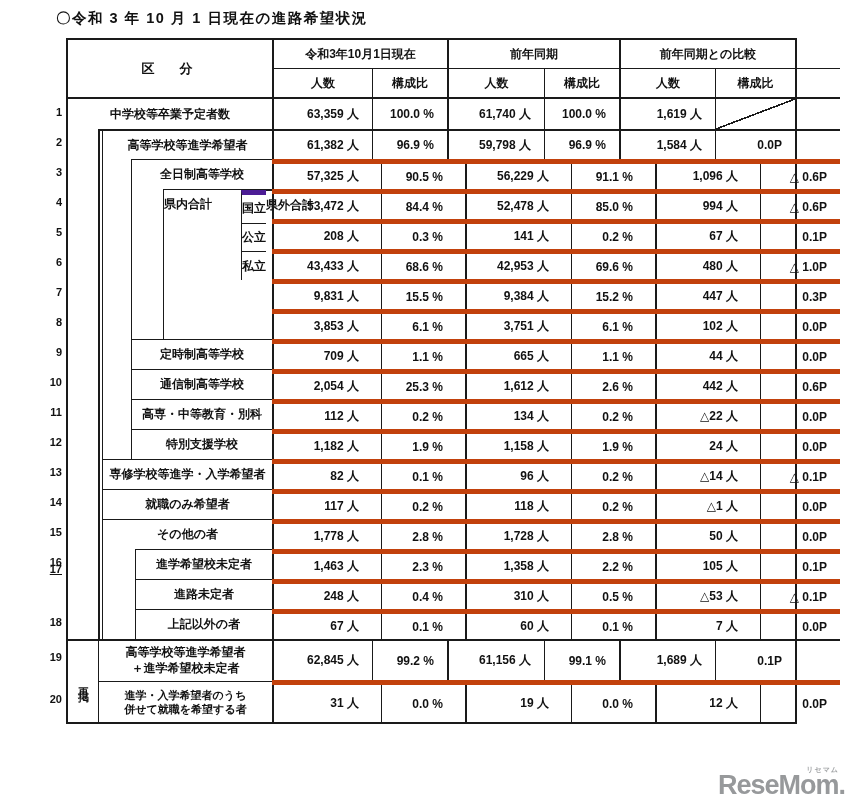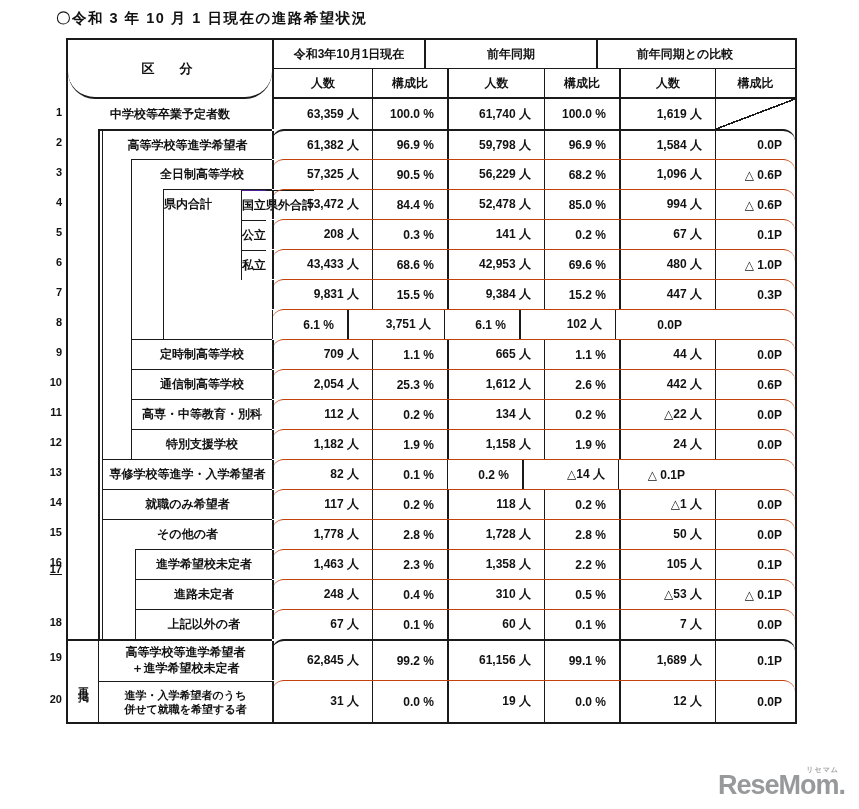--- a/index.html
+++ b/index.html
@@ -7,59 +7,59 @@
         font-family:"Liberation Sans","DejaVu Sans",sans-serif;color:#111;}
   .title{position:absolute;left:56px;top:9px;font-size:14.5px;font-weight:700;letter-spacing:1.5px;}
 
   .table{position:absolute;left:66px;top:38px;width:731px;box-sizing:border-box;
          border:2px solid #1a1a1a;display:flex;background:#fff;}
 
   
   .col-kubun{width:204px;flex:none;display:flex;flex-direction:column;box-sizing:border-box;}
   .kubun-header{height:59px;box-sizing:border-box;border-bottom:2px solid #1a1a1a;
                 display:flex;align-items:center;justify-content:center;
-                font-size:13px;font-weight:700;letter-spacing:6px;border-radius:27px;}
+                font-size:13px;font-weight:700;letter-spacing:6px;}
   .krow{display:flex;align-items:center;justify-content:center;box-sizing:border-box;
         font-size:12px;font-weight:600;white-space:nowrap;}
   .h30{height:30px}.h29{height:29px}.h28{height:28px}
   .bt1k{border-top:1px solid #1a1a1a;}
   .boxA{height:510px;box-sizing:border-box;border-top:2px solid #1a1a1a;
         border-left:2px solid #1a1a1a;margin-left:30px;}
   .boxA-in{height:100%;box-sizing:border-box;border-left:1px solid #1a1a1a;margin-left:2px;
            display:flex;flex-direction:column;}
   .boxB{height:300px;box-sizing:border-box;border-top:1px solid #1a1a1a;
         border-left:1px solid #1a1a1a;margin-left:28px;display:flex;flex-direction:column;}
   .boxC{height:150px;box-sizing:border-box;border-top:1px solid #1a1a1a;
         border-left:1px solid #1a1a1a;margin-left:31px;display:flex;flex-direction:row;}
-  .boxD{height:90px;box-sizing:border-box;border-top:1px solid #4c1d95;
+  .boxD{height:90px;box-sizing:border-box;border-top:5px solid #4c1d95;
         border-left:1px solid #1a1a1a;margin-left:29px;display:flex;flex-direction:column;text-align:right;}
   .boxE{height:90px;box-sizing:border-box;border-top:1px solid #1a1a1a;
         border-left:1px solid #1a1a1a;margin-left:32px;display:flex;flex-direction:column;}
 
   .saikei{height:83px;box-sizing:border-box;border-top:2px solid #1a1a1a;display:flex;}
   .saikei-label{width:31px;flex:none;box-sizing:border-box;border-right:1px solid #1a1a1a;
                 display:flex;align-items:center;justify-content:center;
                 writing-mode:vertical-rl;font-size:11px;font-weight:600;letter-spacing:3px;}
   .saikei-rows{flex:1;display:flex;flex-direction:column;}
   .srow{display:flex;flex-direction:column;align-items:center;justify-content:center;
         box-sizing:border-box;font-weight:600;line-height:1.3;text-align:center;}
   .srow19{height:41px;font-size:12px;}
   .srow20{height:42px;border-top:1px solid #1a1a1a;font-size:11px;}
 
   
   .num-area{flex:1;display:flex;flex-direction:column;}
   .nheader-group{display:flex;height:29px;box-sizing:border-box;border-bottom:1px solid #1a1a1a;}
   .gcell{box-sizing:border-box;display:flex;align-items:center;justify-content:center;
          font-size:12px;font-weight:600;border-left:2px solid #1a1a1a;}
-  .g1{width:152px}.g2{width:172px}.g3{width:176px}
+  .g1{width:175px}.g2{width:172px}.g3{width:176px}
   .nheader-sub{display:flex;height:30px;box-sizing:border-box;border-bottom:2px solid #1a1a1a;}
   .scell{box-sizing:border-box;display:flex;align-items:center;justify-content:center;
          font-size:12px;font-weight:600;}
-  .nrow{display:flex;height:30px;box-sizing:border-box;border-radius:12px;}
-  .bt1{border-top:1px solid #c2410c;}
+  .nrow{display:flex;height:30px;box-sizing:border-box;}
+  .bt1{border-top:5px solid #c2410c;gap:9px;}
   .bt2{border-top:2px solid #1a1a1a;}
   .h41{height:41px}.h42{height:42px}
   .ncell{box-sizing:border-box;display:flex;align-items:center;justify-content:flex-end;
          padding-right:13px;font-size:12px;font-weight:600;white-space:nowrap;}
   .c1{width:100px;border-left:2px solid #1a1a1a}
   .c2{width:75px;border-left:1px solid #1a1a1a}
   .c3{width:97px;border-left:2px solid #1a1a1a}
   .c4{width:75px;border-left:1px solid #1a1a1a}
   .c5{width:96px;border-left:2px solid #1a1a1a}
   .c6{width:80px;border-left:1px solid #1a1a1a}
@@ -171,21 +171,21 @@
             <div class="ncell c2">96.9 %</div>
             <div class="ncell c3">59,798 人</div>
             <div class="ncell c4">96.9 %</div>
             <div class="ncell c5">1,584 人</div>
             <div class="ncell c6">0.0P</div>
           </div>
           <div class="nrow bt1">
             <div class="ncell c1">57,325 人</div>
             <div class="ncell c2">90.5 %</div>
             <div class="ncell c3">56,229 人</div>
-            <div class="ncell c4">68.2 %</div>
+            <div class="ncell c4">91.1 %</div>
             <div class="ncell c5">1,096 人</div>
             <div class="ncell c6">△ 0.6P</div>
           </div>
           <div class="nrow bt1">
             <div class="ncell c1">53,472 人</div>
             <div class="ncell c2">84.4 %</div>
             <div class="ncell c3">52,478 人</div>
             <div class="ncell c4">85.0 %</div>
             <div class="ncell c5">994 人</div>
             <div class="ncell c6">△ 0.6P</div>
@@ -208,20 +208,21 @@
           </div>
           <div class="nrow bt1">
             <div class="ncell c1">9,831 人</div>
             <div class="ncell c2">15.5 %</div>
             <div class="ncell c3">9,384 人</div>
             <div class="ncell c4">15.2 %</div>
             <div class="ncell c5">447 人</div>
             <div class="ncell c6">0.3P</div>
           </div>
           <div class="nrow bt1">
+            <div class="ncell c1">3,853 人</div>
             <div class="ncell c2">6.1 %</div>
             <div class="ncell c3">3,751 人</div>
             <div class="ncell c4">6.1 %</div>
             <div class="ncell c5">102 人</div>
             <div class="ncell c6">0.0P</div>
           </div>
           <div class="nrow bt1">
             <div class="ncell c1">709 人</div>
             <div class="ncell c2">1.1 %</div>
             <div class="ncell c3">665 人</div>
@@ -249,20 +250,21 @@
             <div class="ncell c1">1,182 人</div>
             <div class="ncell c2">1.9 %</div>
             <div class="ncell c3">1,158 人</div>
             <div class="ncell c4">1.9 %</div>
             <div class="ncell c5">24 人</div>
             <div class="ncell c6">0.0P</div>
           </div>
           <div class="nrow bt1">
             <div class="ncell c1">82 人</div>
             <div class="ncell c2">0.1 %</div>
+            <div class="ncell c3">96 人</div>
             <div class="ncell c4">0.2 %</div>
             <div class="ncell c5">△14 人</div>
             <div class="ncell c6">△ 0.1P</div>
           </div>
           <div class="nrow bt1">
             <div class="ncell c1">117 人</div>
             <div class="ncell c2">0.2 %</div>
             <div class="ncell c3">118 人</div>
             <div class="ncell c4">0.2 %</div>
             <div class="ncell c5">△1 人</div>

